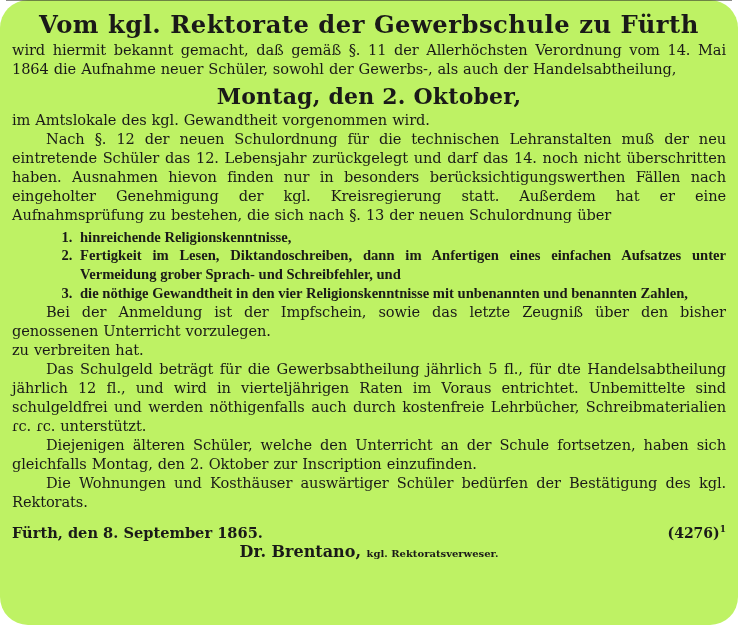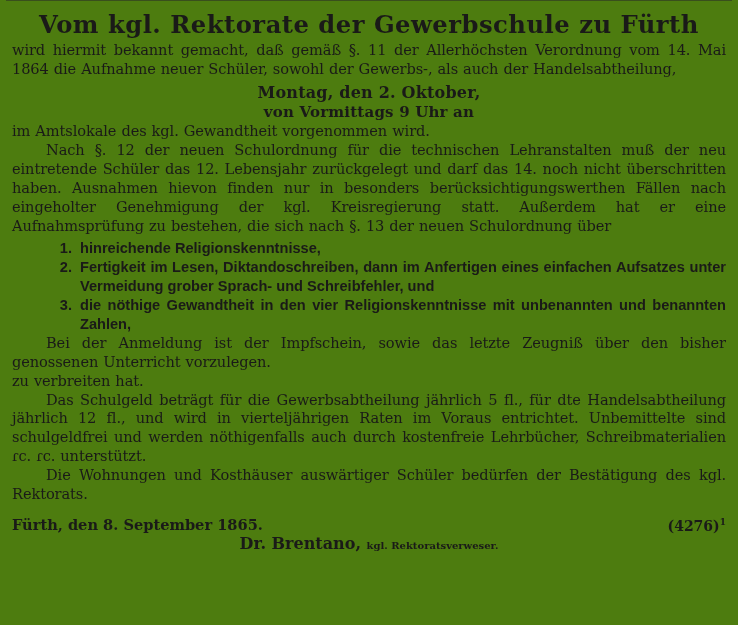--- a/index.html
+++ b/index.html
@@ -11,23 +11,24 @@
     width: 738px;
     height: 625px;
     overflow: hidden;
     font-family: "DejaVu Serif", serif;
     color: #1a1a18;
   }
   .page {
     position: relative;
     width: 738px;
     height: 625px;
-    background: #4d7c0f;
+    background: #bef264;
     padding: 0;
     box-sizing: border-box;
+    border-radius: 28px;
   }
   .inner {
     padding: 4px 12px 0 12px;
   }
   
   .fraktur {
     font-family: "DejaVu Serif", serif;
     font-weight: bold;
     letter-spacing: 0.2px;
   }
@@ -56,37 +57,37 @@
     text-align: justify;
     font-weight: normal;
     font-family: "DejaVu Serif", serif;
     letter-spacing: -0.1px;
     word-spacing: 0.5px;
   }
   p.body.indent { text-indent: 34px; }
   .center {
     text-align: center;
     font-weight: bold;
-    font-size: 16px;
+    font-size: 22px;
     line-height: 1.25;
     margin: 4px 0 0 0;
     font-family: "DejaVu Serif", serif;
   }
   .center.sub {
     font-size: 15px;
     margin: 0;
   }
   .noindent { text-indent: 0; }
   ol.requirements {
     margin: 3px 0 0 0;
     padding-left: 64px;
     font-size: 14.6px;
     line-height: 1.30;
     font-weight: bold;
-    font-family: Liberation Sans, sans-serif;
+    font-family: Liberation Serif, serif;
   }
   ol.requirements li {
     margin: 0 0 0 0;
     padding-left: 4px;
     text-align: justify;
   }
   .footline {
     display: flex;
     justify-content: space-between;
     align-items: flex-end;
@@ -120,38 +121,38 @@
 <div class="page">
   <div class="topbar"></div>
   <div class="inner">
 
     <h1 class="headline fraktur">Vom kgl. Rektorate der Gewerbschule zu Fürth</h1>
 
     <p class="body noindent">wird hiermit bekannt gemacht, daß gemäß §. 11 der Allerhöchsten Verordnung vom 14. Mai 1864 die Aufnahme neuer Schüler, sowohl der Gewerbs-, als auch der Handelsabtheilung,</p>
 
     <div class="center fraktur">Montag, den 2. Oktober,</div>
 
-    <div class="center sub fraktur">von Vormittags 9 Uhr an</div>
 
     <p class="body noindent">im Amtslokale des kgl. Gewandtheit vorgenommen wird.</p>
 
     <p class="body indent">Nach §. 12 der neuen Schulordnung für die technischen Lehranstalten muß der neu eintretende Schüler das 12. Lebensjahr zurückgelegt und darf das 14. noch nicht überschritten haben. Ausnahmen hievon finden nur in besonders berücksichtigungswerthen Fällen nach eingeholter Genehmigung der kgl. Kreisregierung statt. Außerdem hat er eine Aufnahmsprüfung zu bestehen, die sich nach §. 13 der neuen Schulordnung über</p>
 
     <ol class="requirements">
       <li>hinreichende Religionskenntnisse,</li>
       <li>Fertigkeit im Lesen, Diktandoschreiben, dann im Anfertigen eines einfachen Aufsatzes unter Vermeidung grober Sprach- und Schreibfehler, und</li>
       <li>die nöthige Gewandtheit in den vier Religionskenntnisse mit unbenannten und benannten Zahlen,</li>
     </ol>
 
     <p class="body indent">Bei der Anmeldung ist der Impfschein, sowie das letzte Zeugniß über den bisher genossenen Unterricht vorzulegen.</p>
 
     <p class="body noindent">zu verbreiten hat.</p>
 
     <p class="body indent">Das Schulgeld beträgt für die Gewerbsabtheilung jährlich 5 fl., für dte Handelsabtheilung jährlich 12 fl., und wird in vierteljährigen Raten im Voraus entrichtet. Unbemittelte sind schulgeldfrei und werden nöthigenfalls auch durch kostenfreie Lehrbücher, Schreibmaterialien ɾc. ɾc. unterstützt.</p>
 
+    <p class="body indent">Diejenigen älteren Schüler, welche den Unterricht an der Schule fortsetzen, haben sich gleichfalls Montag, den 2. Oktober zur Inscription einzufinden.</p>
 
     <p class="body indent">Die Wohnungen und Kosthäuser auswärtiger Schüler bedürfen der Bestätigung des kgl. Rektorats.</p>
 
     <div class="footline">
       <span class="leftdate">Fürth, den 8. September 1865.</span>
       <span class="refnum">
         <span>(4276)</span><sup>1</sup>
       </span>
     </div>
 

